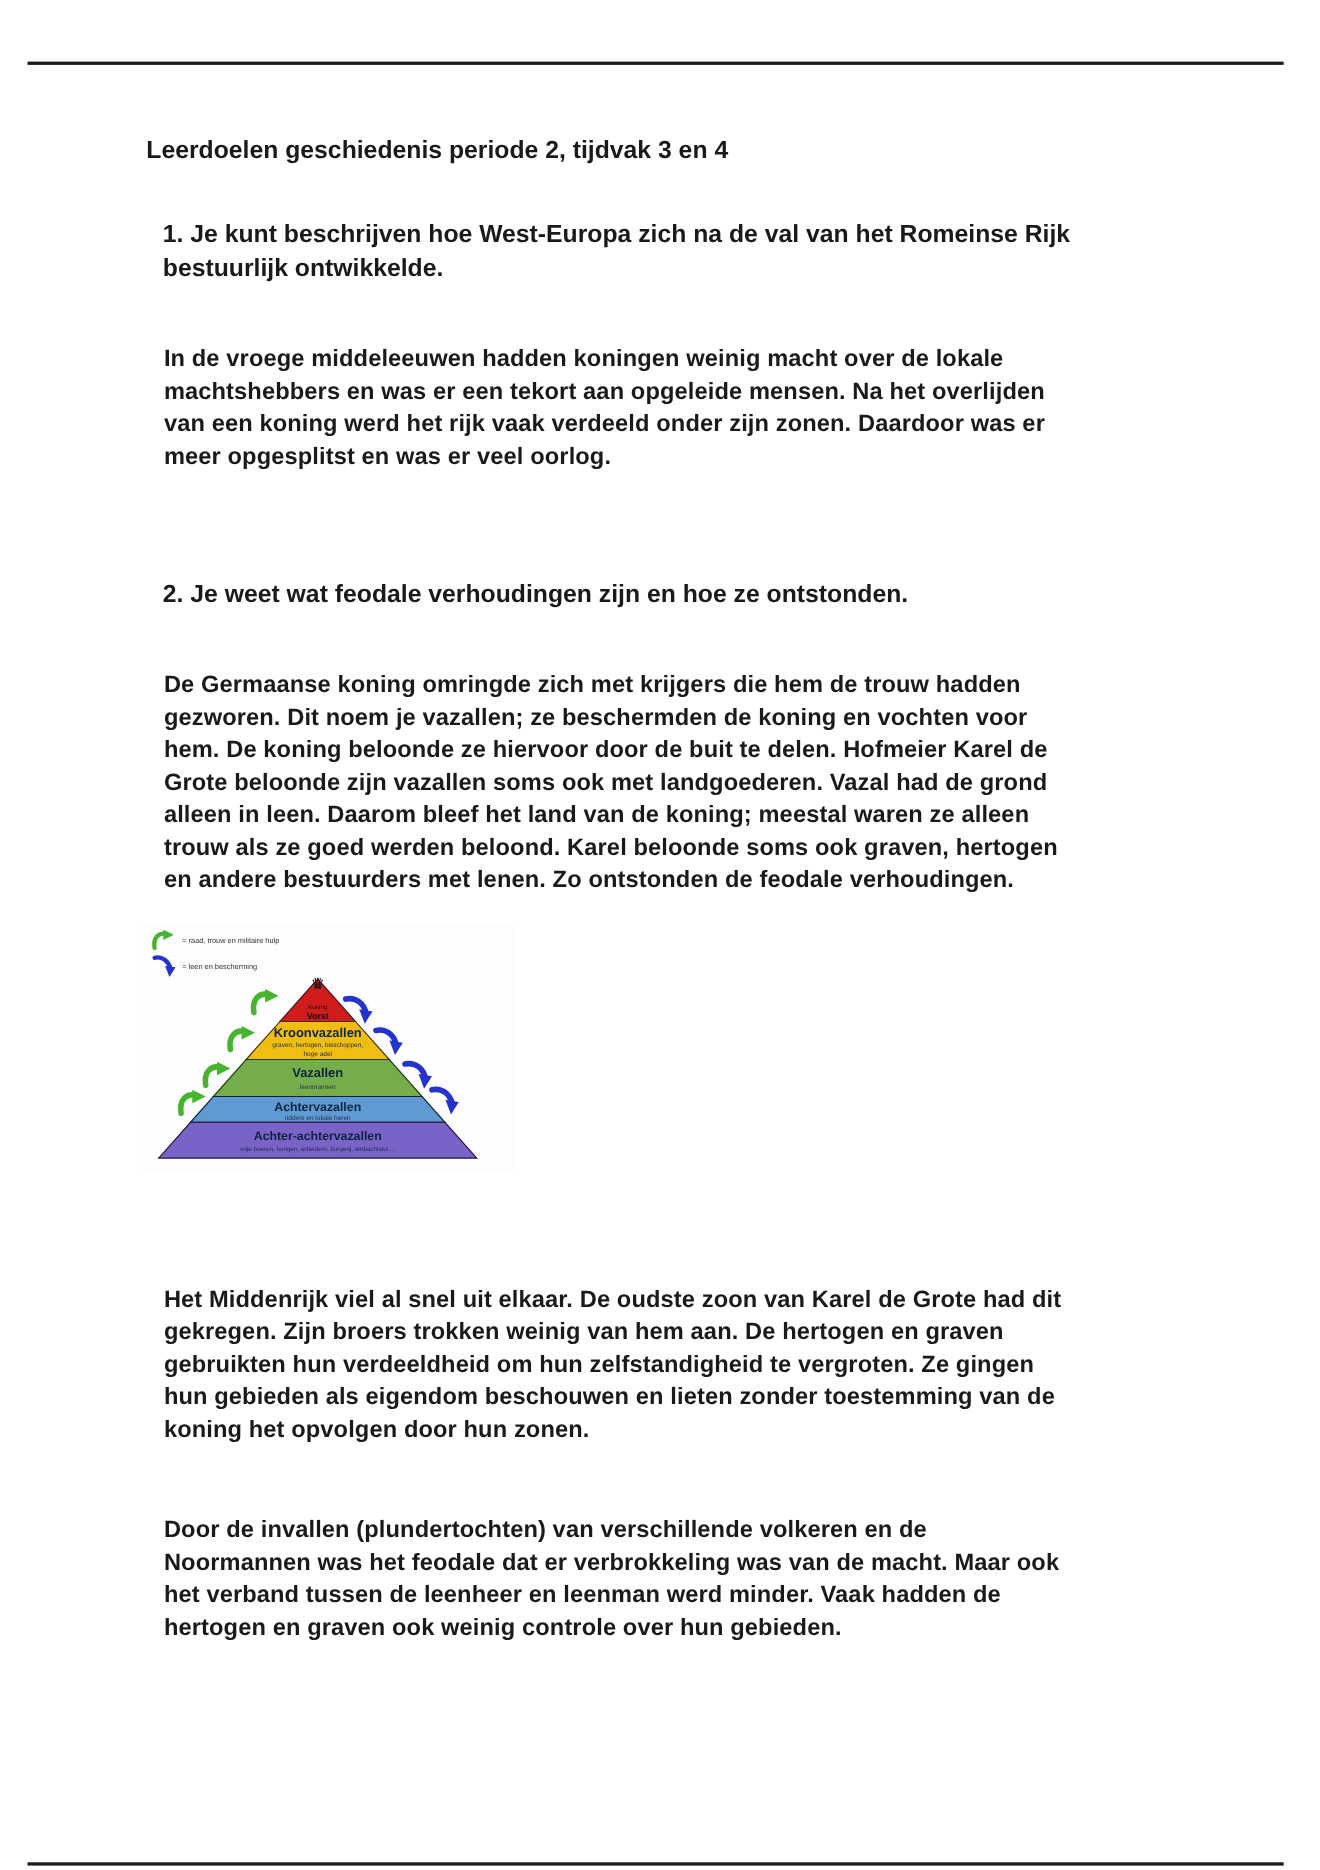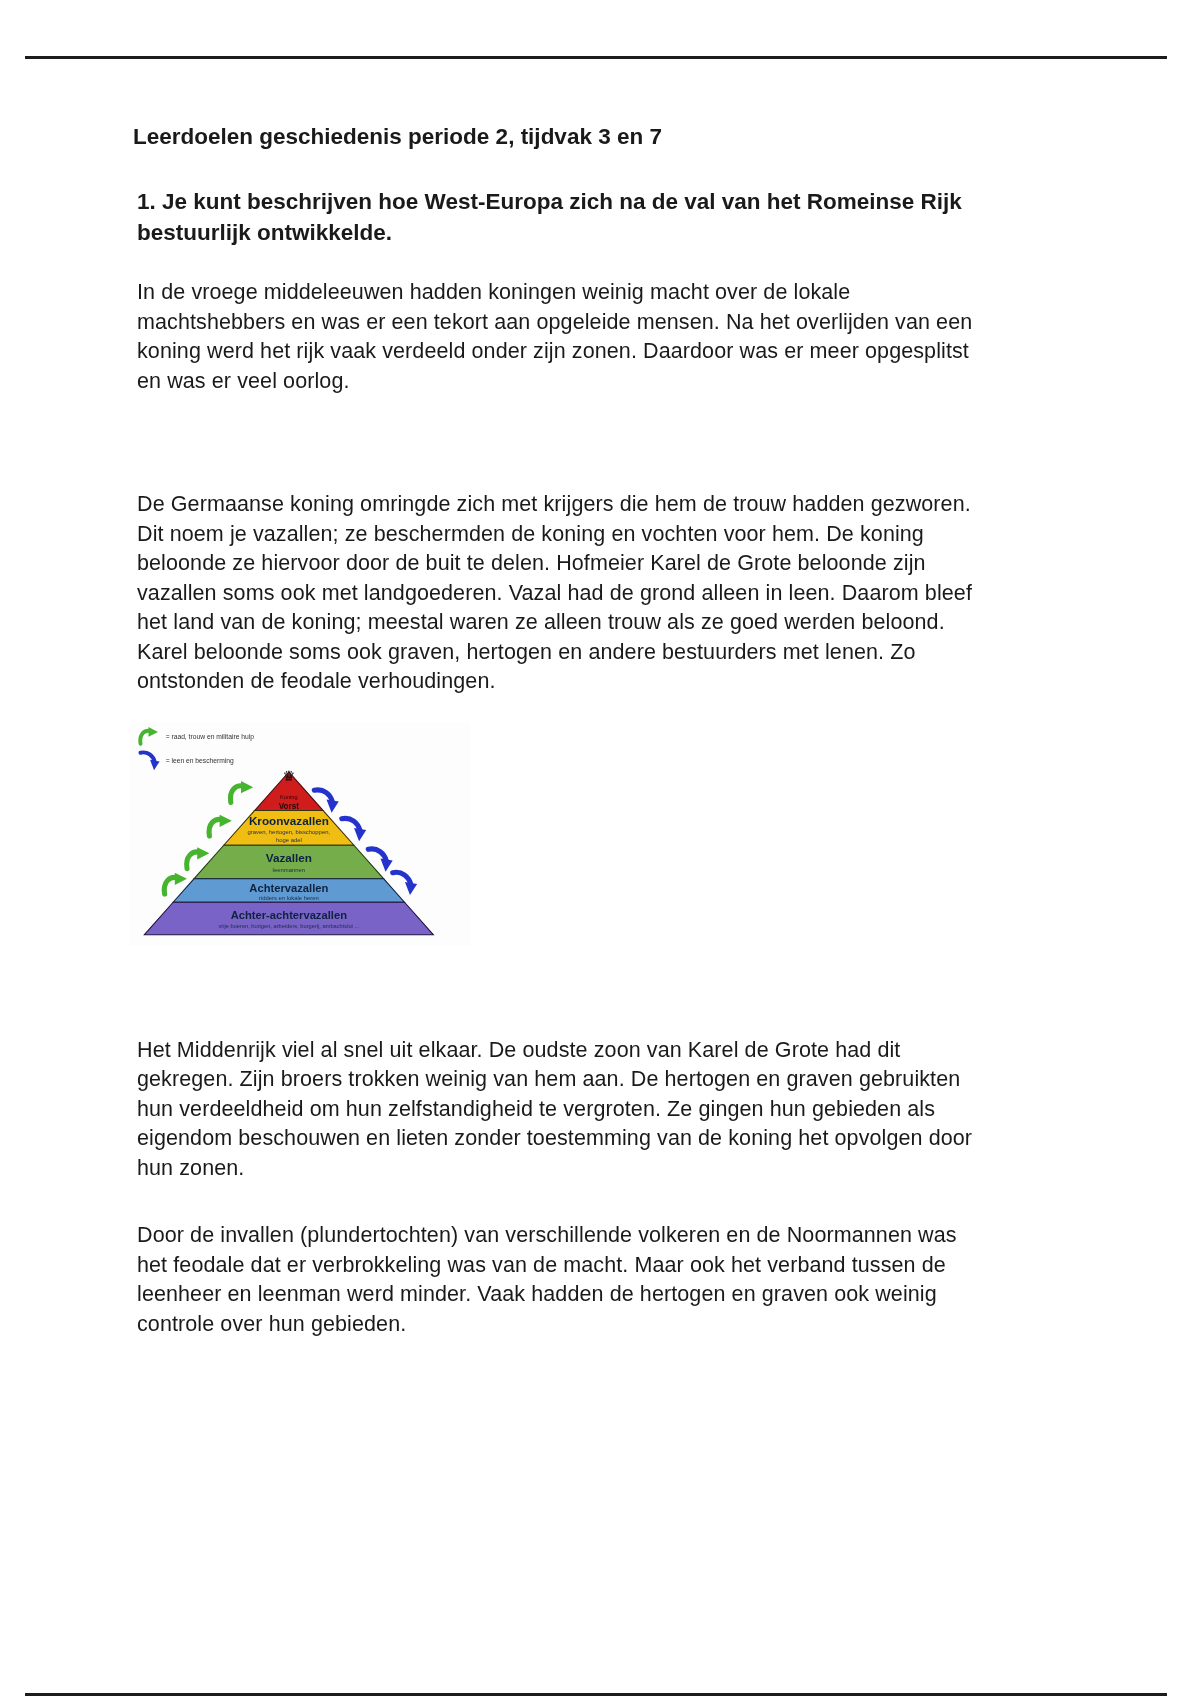--- a/index.html
+++ b/index.html
@@ -6,47 +6,48 @@
   body{
     width:1200px;height:1700px;background:#ffffff;
     font-family:"Liberation Sans","DejaVu Sans",sans-serif;
     color:#1a1a1a;position:relative;overflow:hidden;
   }
   .rule{position:absolute;left:25px;width:1142px;height:3px;background:#1c1c1c;}
   .rule-top{top:56px;}
   .rule-bottom{top:1693px;}
   .content{position:absolute;left:133px;top:122px;width:862px;}
   .doc-title{font-size:22.5px;font-weight:bold;margin:0 0 10px 0;line-height:1.3;}
-  .section-heading{font-size:22.5px;font-weight:bold;line-height:1.35;margin:4px;}
+  .section-heading{font-size:22.5px;font-weight:bold;line-height:1.35;margin:15px;}
   .gap-sm{height:22px;}
   .gap-md{height:30px;}
   .gap-lg{height:64px;}
-  .para{font-size:21.5px;line-height:29.5px;margin:4px;letter-spacing:0.1px;}
+  .para{font-size:21.5px;line-height:29.5px;margin:16px;letter-spacing:0.1px;font-weight:bold;}
   .figure-wrap{margin:26px 0 0 -3px;width:340px;background:#fdfdfd;}
   svg text{font-family:"Liberation Sans","DejaVu Sans",sans-serif;}
   .lvl-title{font-weight:bold;fill:#0d2340;}
   .lvl-sub{fill:#1c2c4e;}
   .legend-label{fill:#333333;}
 </style>
 </head>
 <body>
 
 <div class="rule rule-top"></div>
 <div class="rule rule-bottom"></div>
 
 <div class="content">
 
-  <h1 class="doc-title">Leerdoelen geschiedenis periode 2, tijdvak 3 en 7</h1>
+  <h1 class="doc-title">Leerdoelen geschiedenis periode 2, tijdvak 3 en 4</h1>
 
   <div class="gap-sm"></div>
   <h2 class="section-heading">1. Je kunt beschrijven hoe West-Europa zich na de val van het Romeinse Rijk bestuurlijk ontwikkelde.</h2>
   <div class="gap-sm"></div>
   <p class="para">In de vroege middeleeuwen hadden koningen weinig macht over de lokale machtshebbers en was er een tekort aan opgeleide mensen. Na het overlijden van een koning werd het rijk vaak verdeeld onder zijn zonen. Daardoor was er meer opgesplitst en was er veel oorlog.</p>
 
   <div class="gap-lg"></div>
+  <h2 class="section-heading">2. Je weet wat feodale verhoudingen zijn en hoe ze ontstonden.</h2>
   <div class="gap-sm"></div>
   <p class="para">De Germaanse koning omringde zich met krijgers die hem de trouw hadden gezworen. Dit noem je vazallen; ze beschermden de koning en vochten voor hem. De koning beloonde ze hiervoor door de buit te delen. Hofmeier Karel de Grote beloonde zijn vazallen soms ook met landgoederen. Vazal had de grond alleen in leen. Daarom bleef het land van de koning; meestal waren ze alleen trouw als ze goed werden beloond. Karel beloonde soms ook graven, hertogen en andere bestuurders met lenen. Zo ontstonden de feodale verhoudingen.</p>
 
   <div class="figure-wrap">
     <svg viewBox="0 0 330 215" width="336" height="219">
       <defs>
         <g id="ga">
           <path d="M3,21 C1,9 8,3 16,5" fill="none" stroke="#46b42e" stroke-width="5" stroke-linecap="round"></path>
           <polygon points="13,0 25,6 13,12" fill="#46b42e"></polygon>
         </g>

